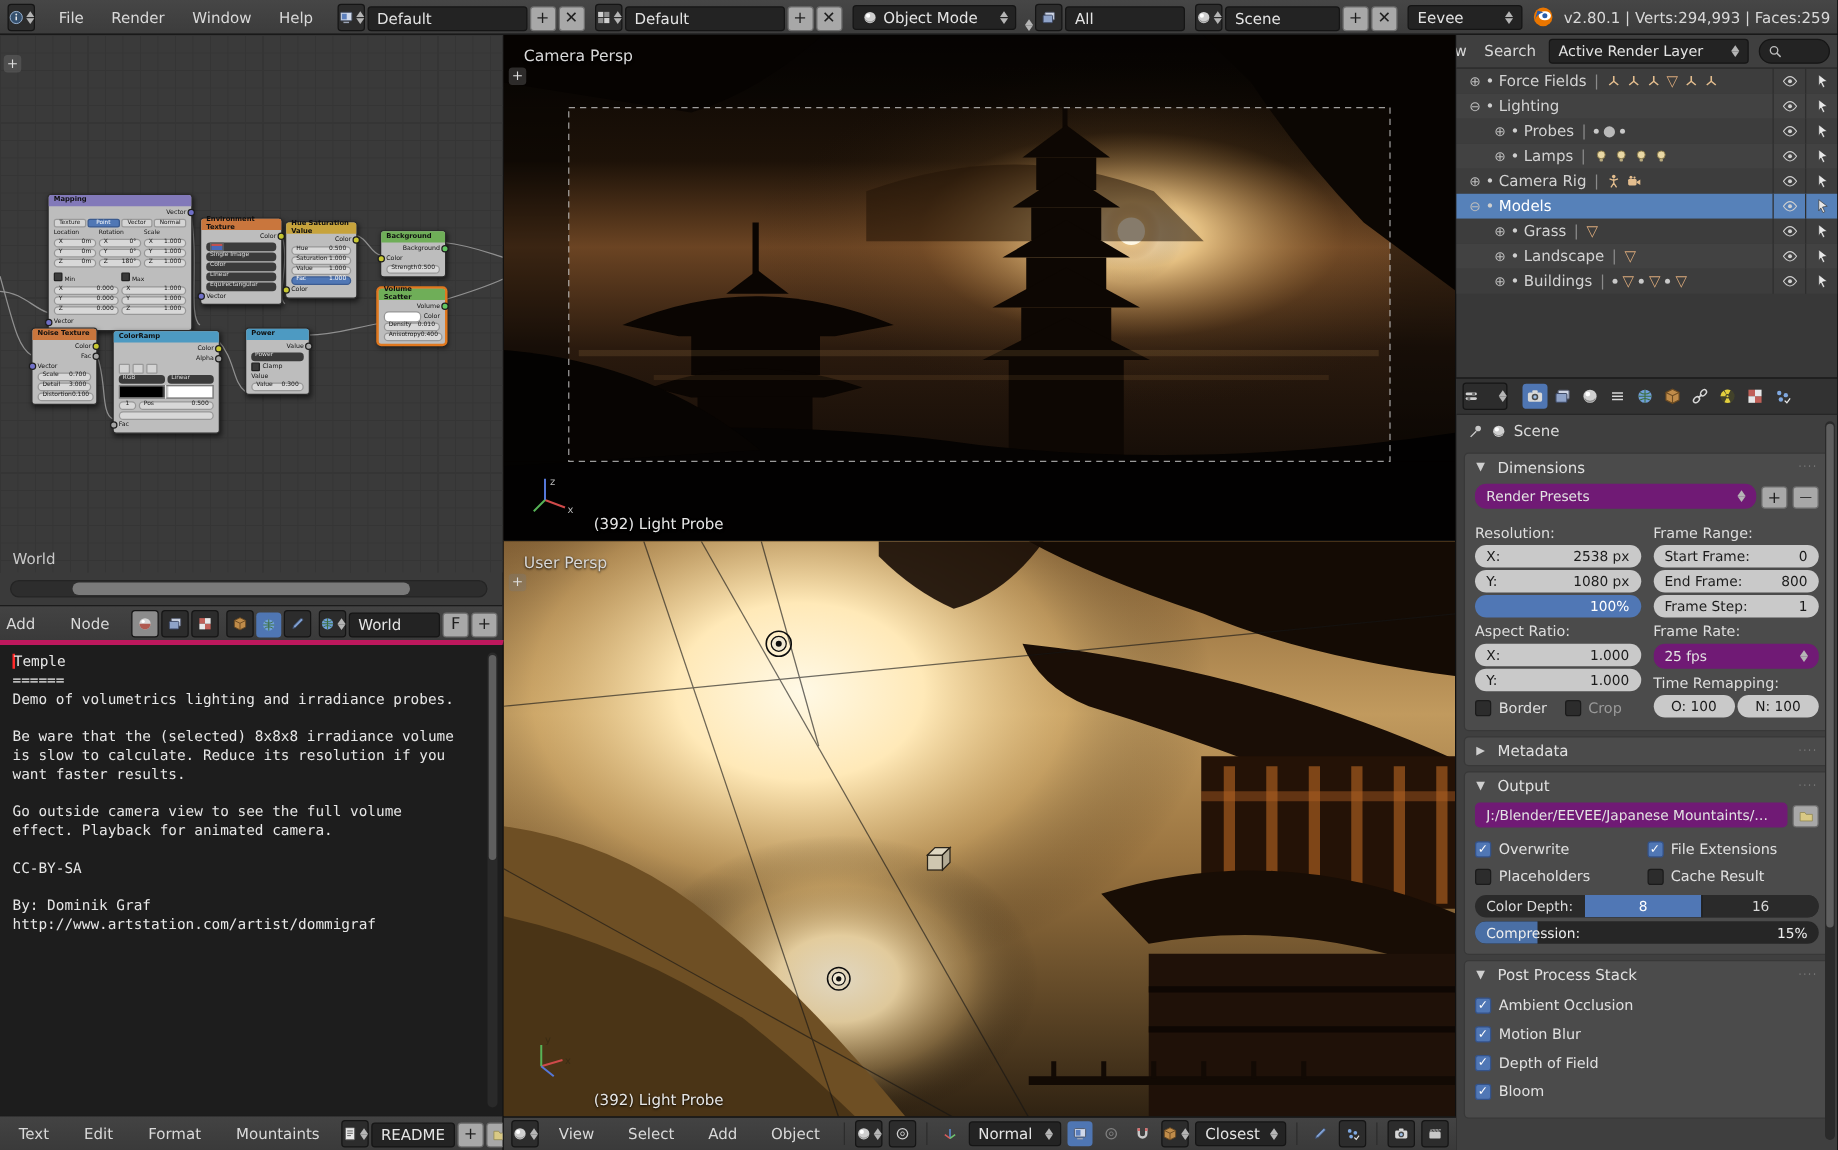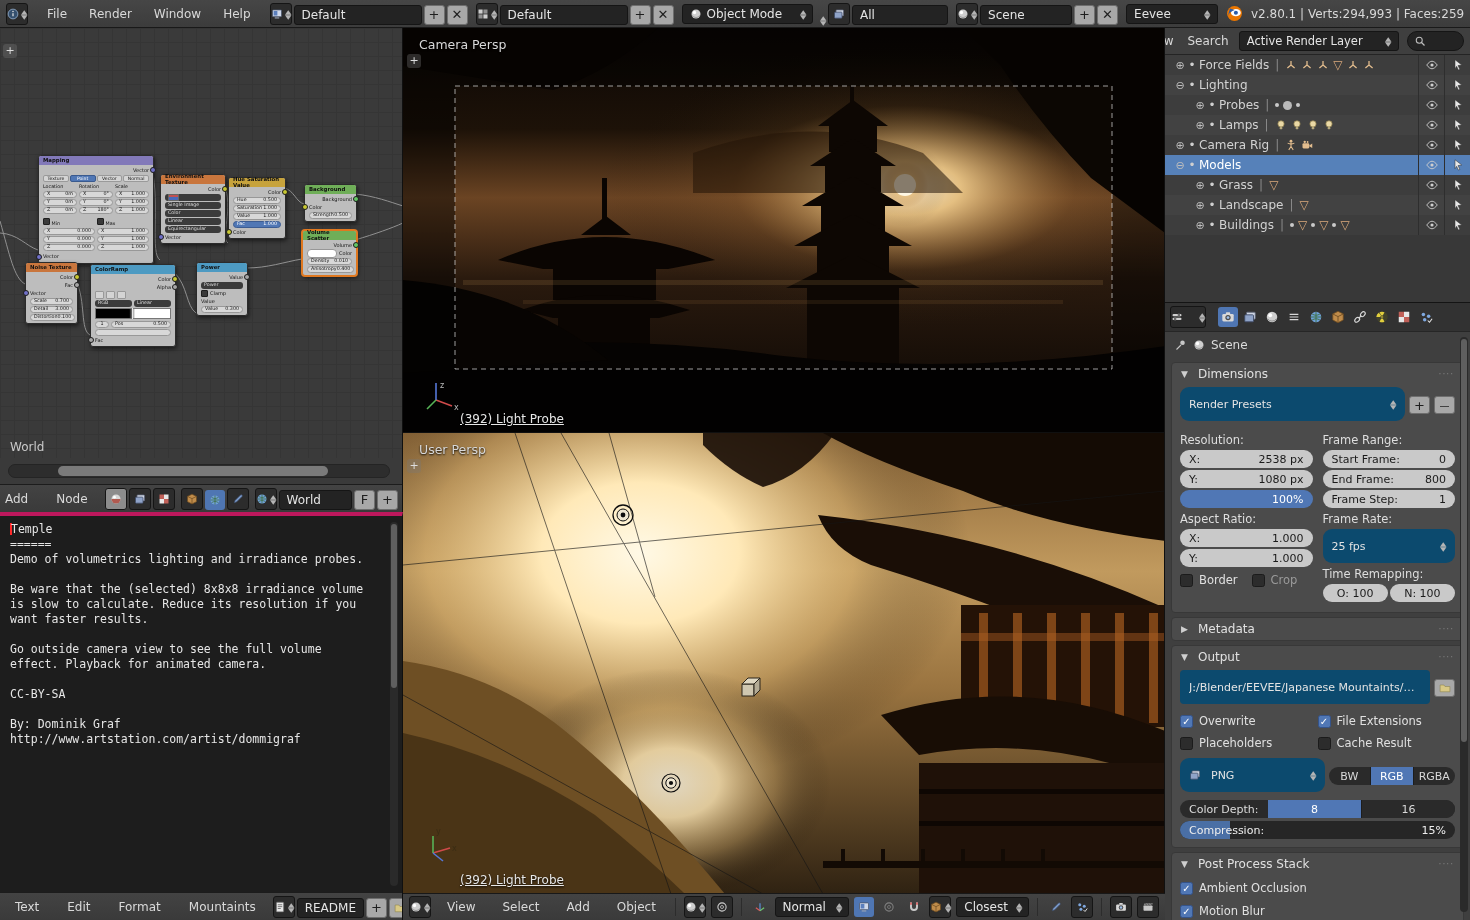--- a/index.html
+++ b/index.html
@@ -78,21 +78,21 @@
   #texted{left:0;top:512px;width:403px;height:408px;background:#1d1d1d;border-right:1px solid #101010;border-top:4px solid #be185d;}
   #text-lines{position:absolute;left:10px;top:6px;right:16px;font-family:"DejaVu Sans Mono","Liberation Mono",monospace;
               font-size:11.5px;line-height:15px;color:#e6e6e6;white-space:pre;}
   .tcursor{display:inline-block;width:2px;height:12px;background:#ff2a2a;vertical-align:-2px;margin-right:-1px;}
   .vscroll{position:absolute;width:8px;border-radius:5px;background:#2a2a2a;}
   .vscroll .vthumb{position:absolute;left:1px;right:1px;background:#5f5f5f;border-radius:5px;}
   
   #vp-top{left:403px;top:28px;width:762px;height:404px;background:#100a06;border-right:1px solid #101010;}
   #vp-bot{left:403px;top:432px;width:762px;height:461px;background:#6b4e26;border-top:1px solid #101010;border-right:1px solid #101010;}
   .vp-label{position:absolute;left:16px;top:9px;color:#d8d8d8;font-size:12.5px;text-shadow:0 1px 2px #000;}
-  .vp-status{position:absolute;left:57px;bottom:6px;color:#e6e6e6;font-size:12px;text-shadow:0 1px 2px #000;text-decoration:underline;}
+  .vp-status{position:absolute;left:72px;bottom:6px;color:#e6e6e6;font-size:12px;text-shadow:0 1px 2px #000;}
   .area-plus{position:absolute;left:4px;top:26px;width:14px;height:14px;border-radius:3px;background:rgba(120,120,120,.35);
              color:#ddd;font-size:11px;line-height:13px;text-align:center;}
   #vp-footer{left:403px;top:893px;width:762px;height:27px;background:linear-gradient(#434343,#3a3a3a);
              border-top:1px solid #181818;display:flex;align-items:center;padding:0 6px;gap:5px;}
   .sep{width:1px;height:18px;background:#2c2c2c;margin:0 3px;}
   
   #outliner{left:1165px;top:28px;width:305px;height:274px;background:#383838;}
   #outl-header{height:26px;background:#3f3f3f;border-bottom:1px solid #242424;display:flex;align-items:center;
                gap:8px;padding:0 6px;overflow:hidden;}
   .search-pill{background:#232323;border:1px solid #151515;border-radius:10px;height:18px;flex:1;display:flex;
@@ -119,22 +119,22 @@
   .panel-h{display:flex;align-items:center;gap:7px;padding:4px 9px;color:#e0e0e0;}
   .caret{font-size:9px;color:#cfcfcf;width:10px;}
   .grip{margin-left:auto;color:#7e7e7e;font-size:9px;letter-spacing:1px;}
   .p-body{padding:2px 8px 8px;}
   .prow{display:flex;gap:4px;margin-bottom:6px;align-items:center;}
   .two{display:grid;grid-template-columns:1fr 1fr;column-gap:10px;}
   .plabel{color:#dedede;font-size:11.5px;margin:4px 0 3px;}
   .num{background:#c9c9c9;color:#1b1b1b;border-radius:9px;height:18px;display:flex;align-items:center;
        padding:0 9px;font-size:11px;margin-bottom:2px;justify-content:space-between;box-sizing:border-box;}
   .num.blue{background:#5077b5;color:#fff;justify-content:flex-end;}
-  .drop{background:#0c4a6e;color:#e3e3e3;border-radius:9px;height:34px;display:flex;align-items:center;
-        padding:0 9px;font-size:11px;margin-bottom:2px;gap:10px;box-sizing:border-box;}
+  .drop{background:#701a75;color:#e3e3e3;border-radius:9px;height:20px;display:flex;align-items:center;
+        padding:0 9px;font-size:11px;margin-bottom:2px;gap:0;box-sizing:border-box;}
   .drop .updown{margin-left:auto;}
   .flex1{flex:1;min-width:0;}
   .chkrow{display:flex;gap:14px;margin-top:6px;align-items:center;}
   .chk{display:flex;align-items:center;gap:6px;font-size:11.5px;color:#e0e0e0;}
   .chk.dim{color:#9a9a9a;}
   .pchk{width:13px;height:13px;border-radius:2.5px;background:#2c2c2c;border:1px solid #1b1b1b;display:flex;
         align-items:center;justify-content:center;font-size:10px;color:#fff;flex:none;box-sizing:border-box;}
   .pchk.on{background:#5077b5;border-color:#34538a;}
   .checks2{display:grid;grid-template-columns:1fr 1fr;row-gap:8px;margin:4px 0 8px;}
   .checks1{display:grid;row-gap:9px;margin:4px 0 6px;}
@@ -1482,37 +1482,20 @@
             </span>
             <span class="chk">
               <span class="pchk"></span>
               <span>Placeholders</span>
             </span>
             <span class="chk">
               <span class="pchk"></span>
               <span>Cache Result</span>
             </span>
           </div>
-        <div class="prow">
-          <span class="drop flex1">
-            <svg class="icn small">
-                <use href="#i-photos"></use>
-              </svg>
-              <span>PNG</span>
-              <span class="updown">
-                <span>▲</span>
-                <span>▼</span>
-              </span>
-          </span>
-          <span class="seg">
-              <span class="segi">BW</span>
-              <span class="segi on">RGB</span>
-              <span class="segi">RGBA</span>
-            </span>
-        </div>
         <div class="depthrow">
           <span class="dlabel">Color Depth:</span>
           <span class="seg" style="border-radius:0">
               <span class="segi on">8</span>
               <span class="segi">16</span>
             </span>
         </div>
         <div class="slider">
           <div class="fill"></div>
           <span>Compression:</span>

